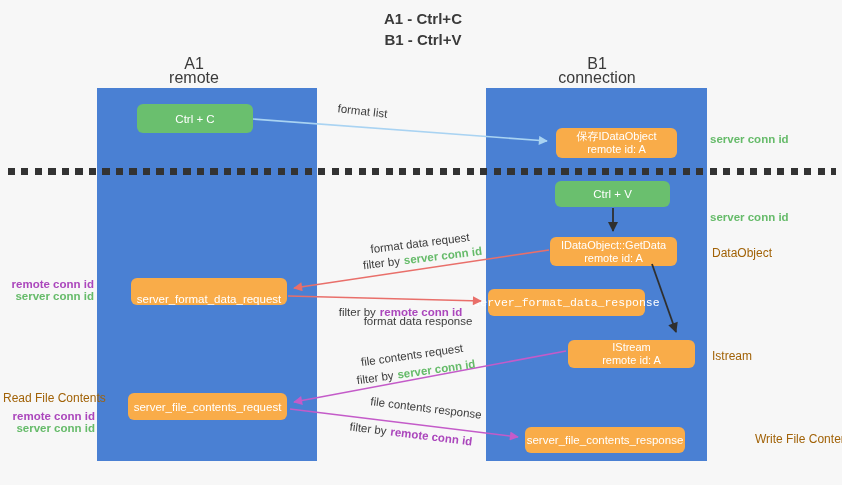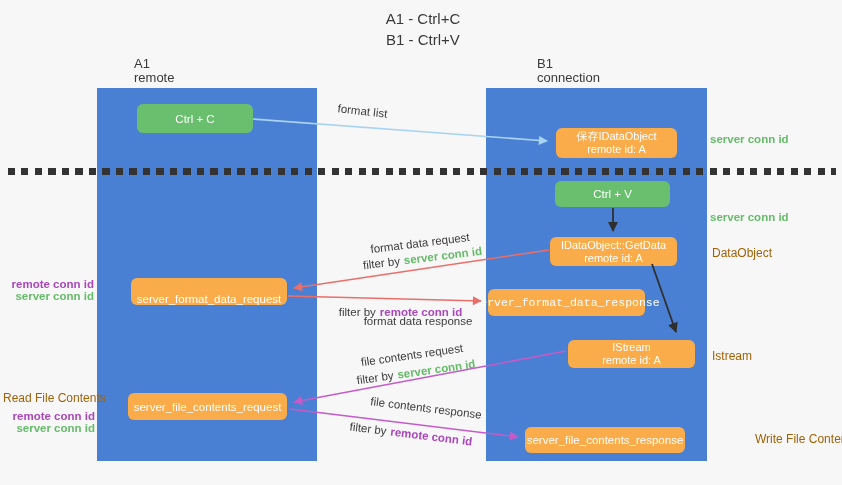--- a/index.html
+++ b/index.html
@@ -3,23 +3,23 @@
 <meta charset="utf-8">
 <style>
   html,body{margin:0;padding:0;background:#f7f7f7;}
   .canvas{
     position:relative;width:842px;height:485px;background:#f7f7f7;overflow:hidden;
     font-family:"Liberation Sans", sans-serif;color:#3d3d3d;
   }
   .abs{position:absolute;}
   .title{
     left:323px;top:8px;width:200px;text-align:center;
-    font-size:15px;line-height:21px;color:#3a3a3a;
+    font-size:15px;line-height:21px;color:#3a3a3a;font-weight:bold;
   }
-  .colheader{width:120px;text-align:left;font-size:13px;line-height:13.5px;color:#3a3a3a;}
+  .colheader{width:120px;text-align:center;font-size:16px;line-height:13.5px;color:#3a3a3a;}
   .column{background:#4a80d3;}
   .divider{
     left:8px;top:168px;width:828px;height:7px;z-index:5;
     background:repeating-linear-gradient(to right,#333 0 7px,transparent 7px 13.5px);
   }
   svg.arrows{left:0;top:0;z-index:6;}
   .node{
     z-index:4;display:flex;flex-direction:column;align-items:center;justify-content:center;
     color:#fff;text-align:center;border-radius:6px;
   }

